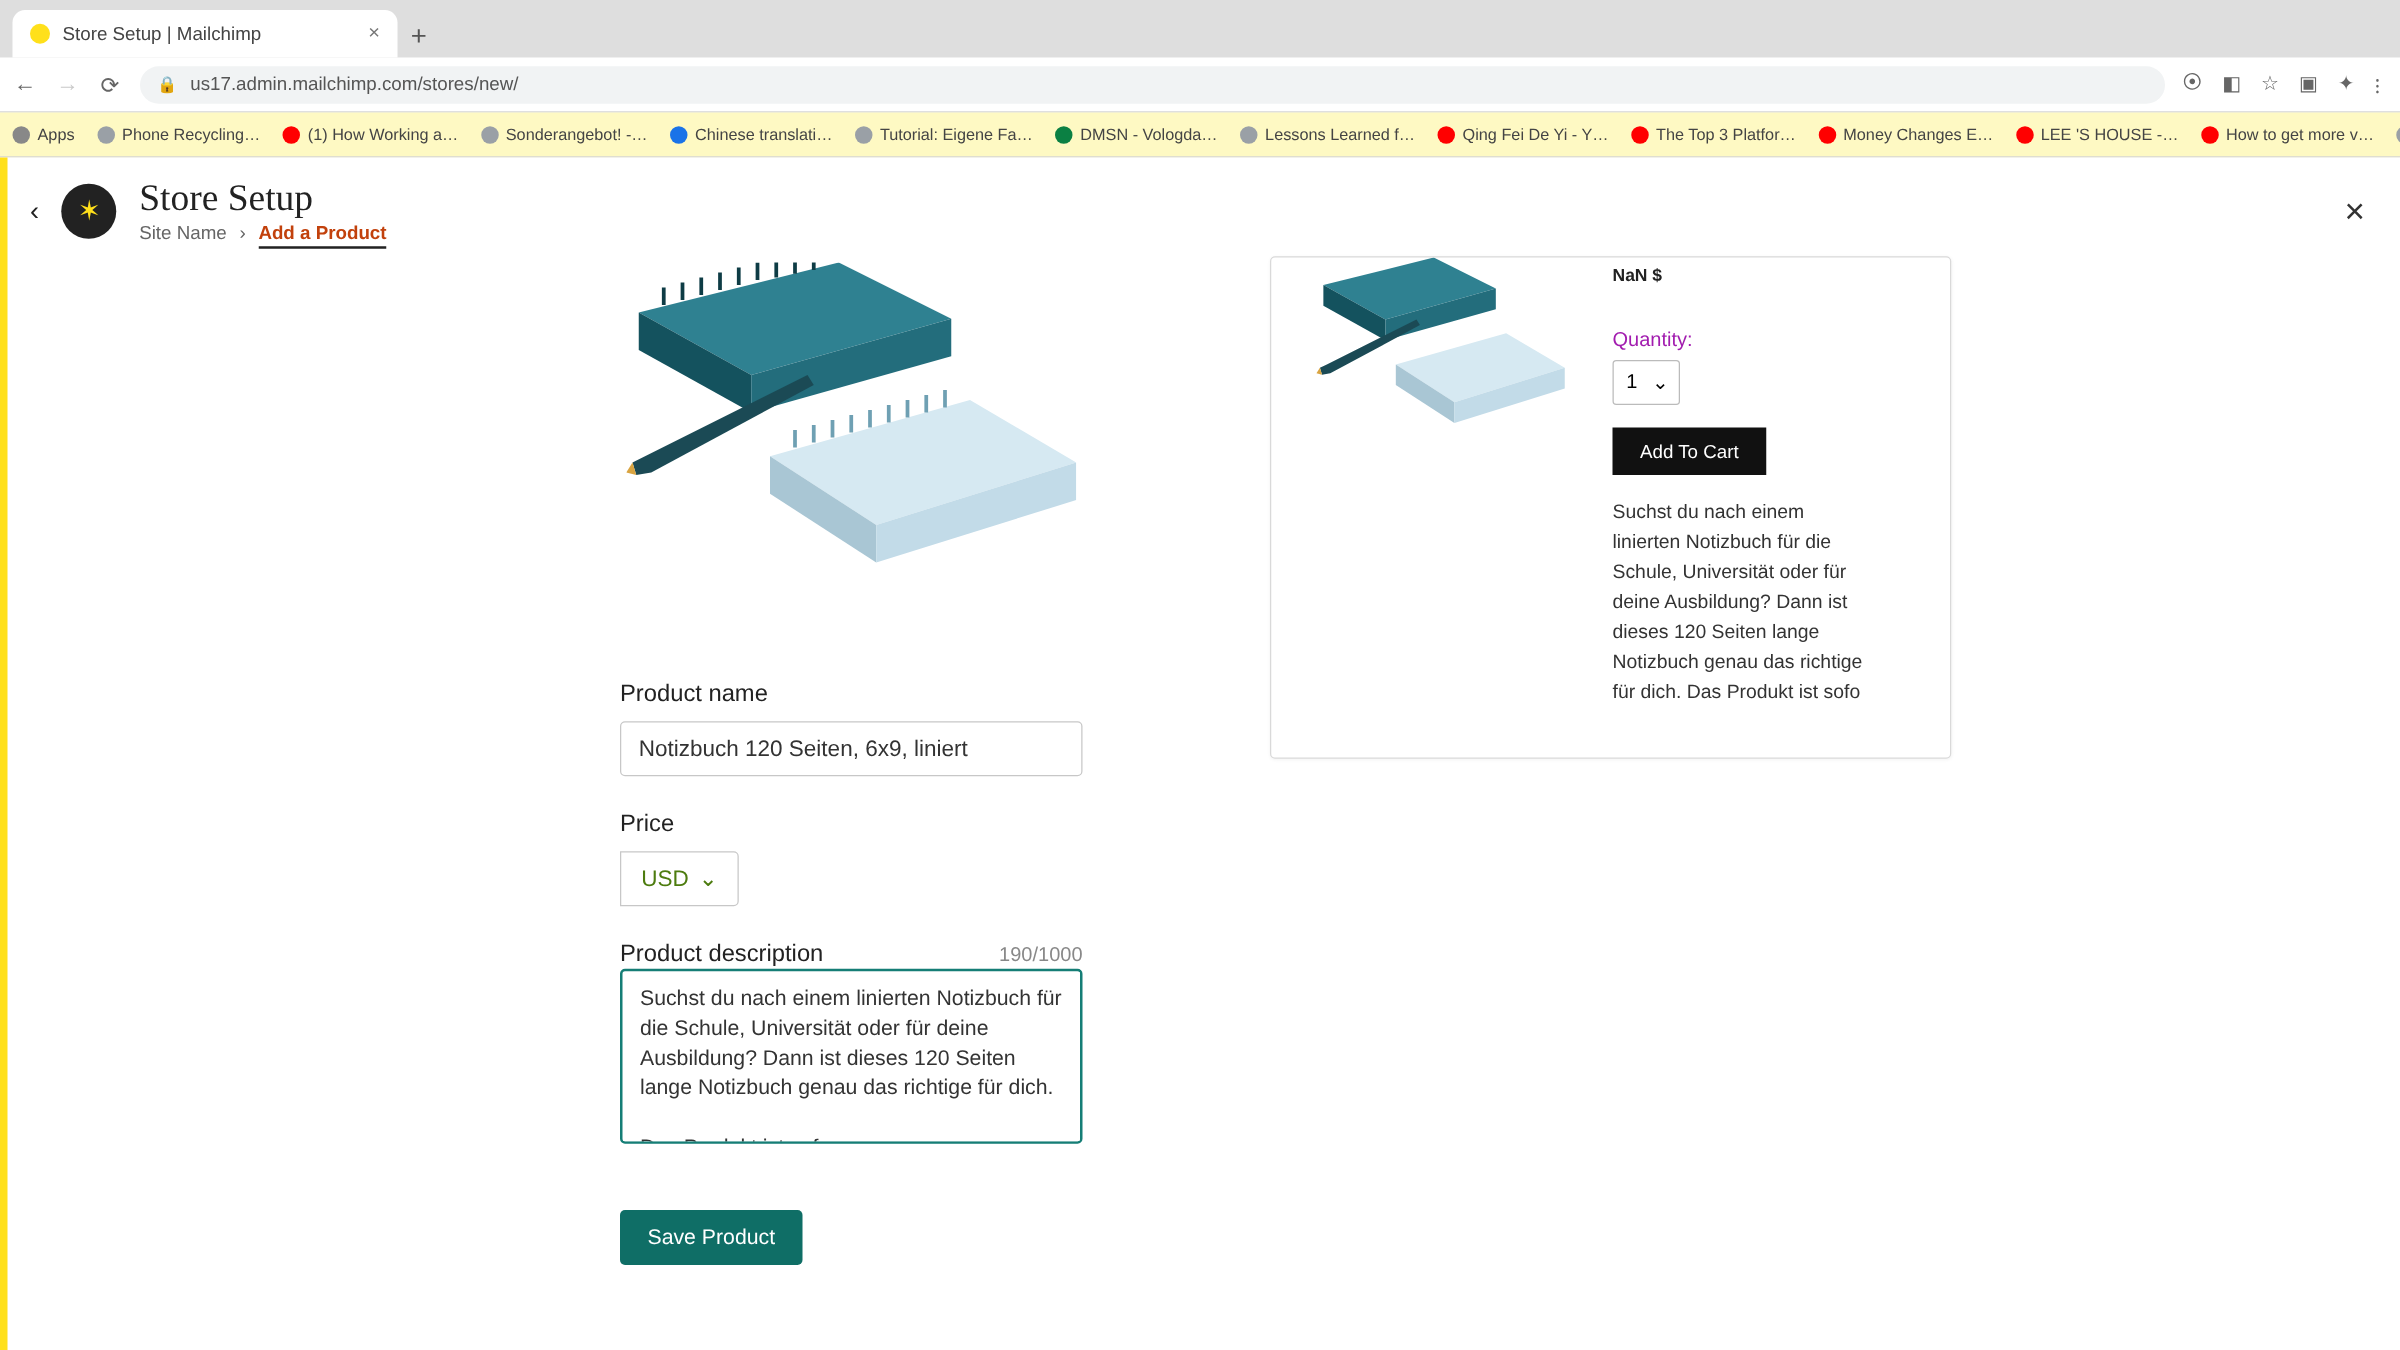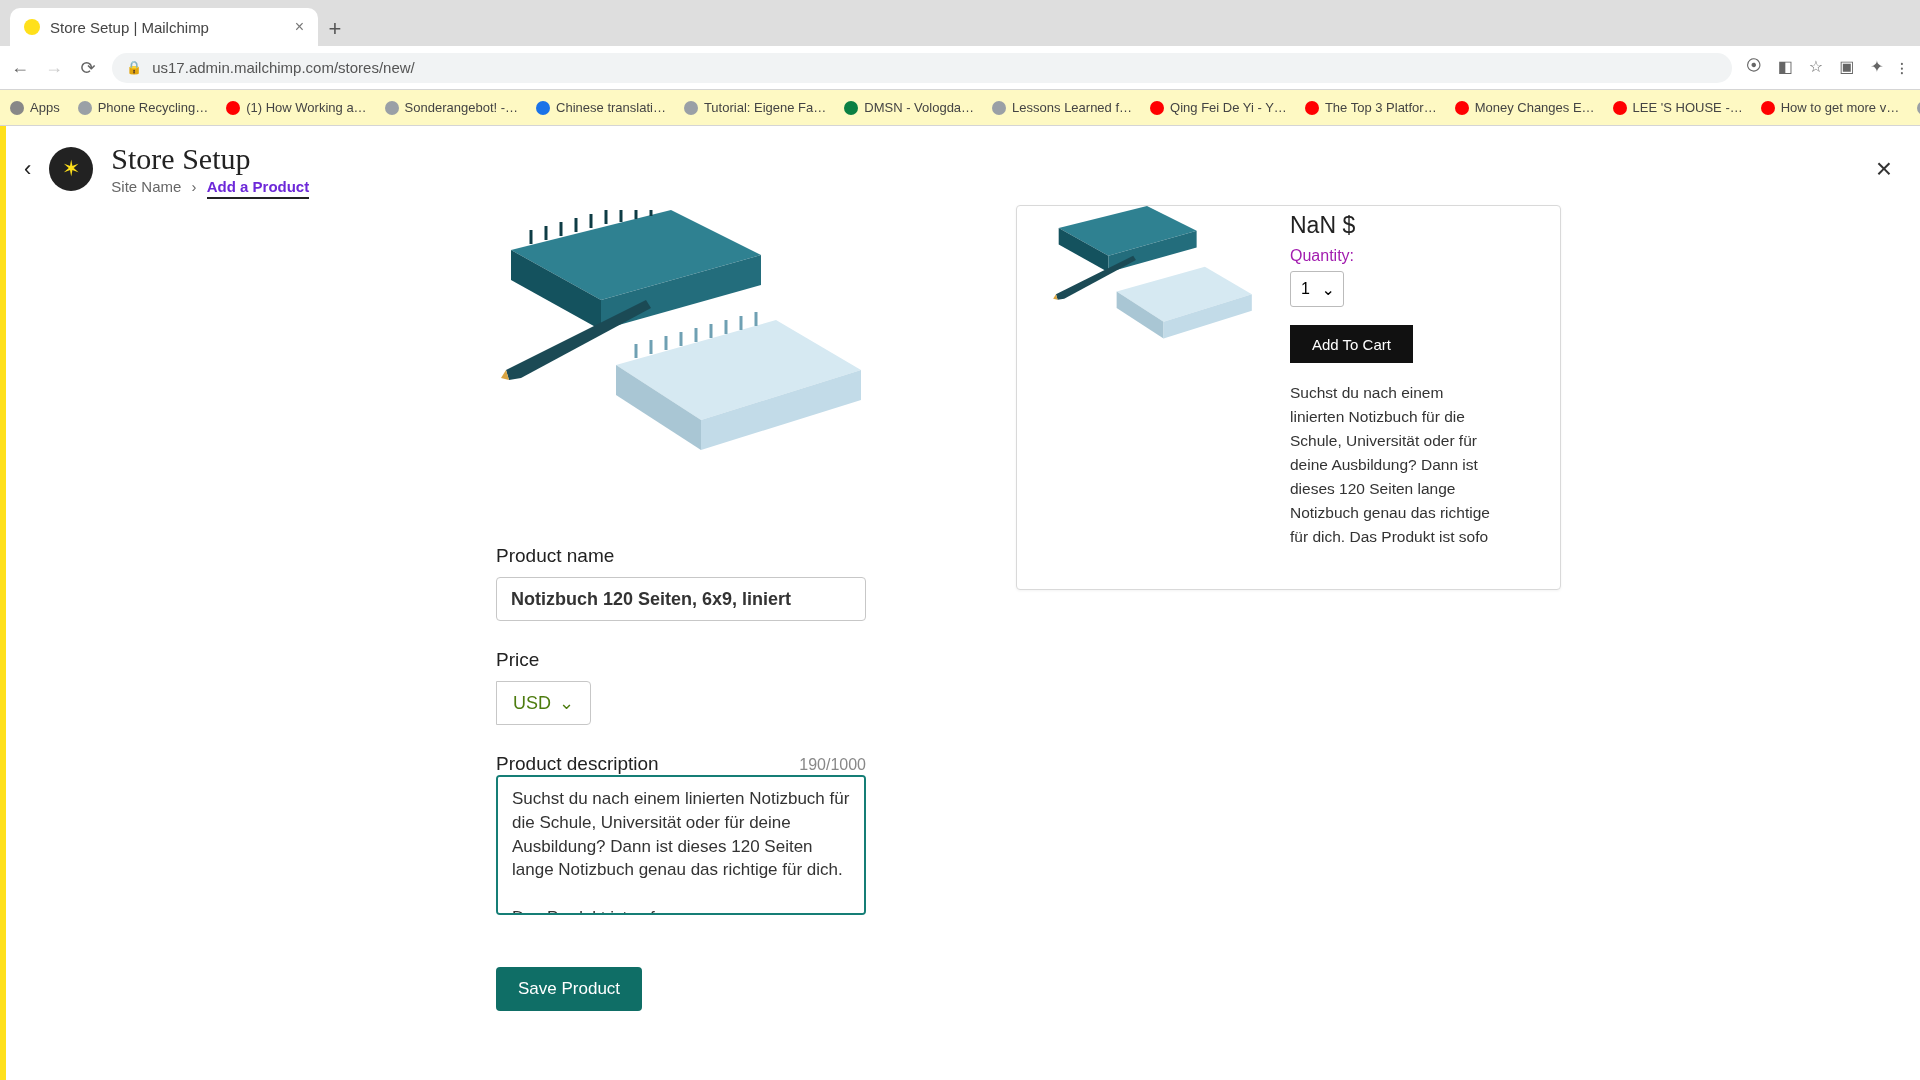--- a/index.html
+++ b/index.html
@@ -23,52 +23,52 @@
 .dot-gray{background:#9aa0a6;} .dot-red{background:#f00;} .dot-green{background:#0b8043;} .dot-blue{background:#1a73e8;} .dot-folder{background:#888;border-radius:3px;}
 
 
 .page { position:relative; background:#fff; height:calc(1080px - 46px - 44px - 36px); border-left:6px solid #ffe01b; }
 .page-head { display:flex; align-items:center; padding:16px 28px 10px 18px; gap:18px; }
 .back-chev { font-size:22px; color:#222; }
 .mc-logo { width:44px; height:44px; background:#222; border-radius:50%; display:flex; align-items:center; justify-content:center; color:#ffe01b; font-size:22px;}
 .head-text .title { font-family:Georgia,"Times New Roman",serif; font-size:30px; color:#222; }
 .crumbs { font-size:15px; color:#666; margin-top:2px;}
 .crumbs .sep{ margin:0 6px; }
-.crumbs .cur{ color:#6d28d9; font-weight:600; border-bottom:2px solid #222; padding-bottom:2px;}
+.crumbs .cur{ color:#c2410c; font-weight:600; border-bottom:2px solid #222; padding-bottom:2px;}
 .close-x { margin-left:auto; font-size:28px; color:#333; }
 
 .main { display:flex; gap:150px; padding:0 0 40px 490px; }
 
 
 .form-col { width:370px; }
 .img-box { width:370px; height:300px; background:#fff; display:flex; align-items:center; justify-content:center; margin-bottom:40px;}
 .prod-svg { width:360px; height:290px; }
 
 .lbl { font-size:19px; color:#222; font-weight:500; margin-bottom:10px; }
-.fld { width:100%; height:44px; border:1px solid #c7c7c7; border-radius:4px; padding:0 14px; font-size:18px; color:#333; background:#fff;font-weight:bold; }
+.fld { width:100%; height:44px; border:1px solid #c7c7c7; border-radius:4px; padding:0 14px; font-size:18px; color:#333; background:#fff; }
 .row { margin-bottom:28px; }
 .price-row { display:flex; }
 .price-row .fld { border-radius:4px 0 0 4px; border-right:none; width:275px;}
 .cur-sel { width:95px; height:44px; border:1px solid #c7c7c7; border-radius:0 4px 4px 0; display:flex; align-items:center; justify-content:center; gap:8px; font-size:18px; color:#4d7c0f;}
 .tax-box { height:56px; border:1px solid #c7c7c7; border-radius:4px; display:flex; align-items:center; padding:0 16px; gap:16px;}
 .chk { width:22px; height:22px; border:1px solid #aaa; border-radius:3px; }
 .tax-box .txt { font-size:18px; color:#333; }
 .info { margin-left:auto; width:20px; height:20px; border-radius:50%; background:#222; color:#fff; display:flex; align-items:center; justify-content:center; font-size:13px; font-weight:700;}
 .desc-head { display:flex; justify-content:space-between; align-items:baseline;}
 .desc-head .cnt { font-size:16px; color:#888;}
 .ta { width:100%; height:140px; border:2px solid #157e76; border-radius:4px; padding:10px 14px; font-size:17px; color:#333; resize:none; line-height:1.4;}
 .save-btn { margin-top:20px; background:#0f6e66; color:#fff; border:none; height:44px; padding:0 22px; border-radius:4px; font-size:17px; font-weight:500;}
 
 
 .preview { width:545px; border:1px solid #d9d9d9; border-radius:4px; background:#fff; padding:0 28px 40px 28px; box-shadow:0 1px 3px rgba(0,0,0,.05); height:fit-content;}
 .prev-body { display:flex; gap:30px; padding-top:0;}
 .prev-img { width:215px; height:170px; display:flex; align-items:flex-start; justify-content:center;}
 .prev-img svg { width:215px; height:160px;}
 .prev-meta { flex:1; padding-top:6px;}
-.price-txt { font-size:23px; color:#222; margin-bottom:8px;}
+.price-txt { font-size:14px; color:#222; margin-bottom:36px;font-weight:bold;}
 .qty-lbl { font-size:16px; color:#a21caf; margin-bottom:6px;}
 .qty-sel { width:54px; height:36px; border:1px solid #bbb; border-radius:3px; display:flex; align-items:center; justify-content:space-between; padding:0 8px 0 10px; font-size:16px; margin-bottom:18px;}
 .add-cart { background:#111; color:#fff; border:none; height:38px; padding:0 22px; font-size:15px; margin-bottom:18px;}
 .prev-desc { font-size:15.5px; color:#333; line-height:1.55; max-width:210px;}
 </style>
 </head>
 <body>
 
 <div class="browser-chrome">
   <div class="tab-strip">

